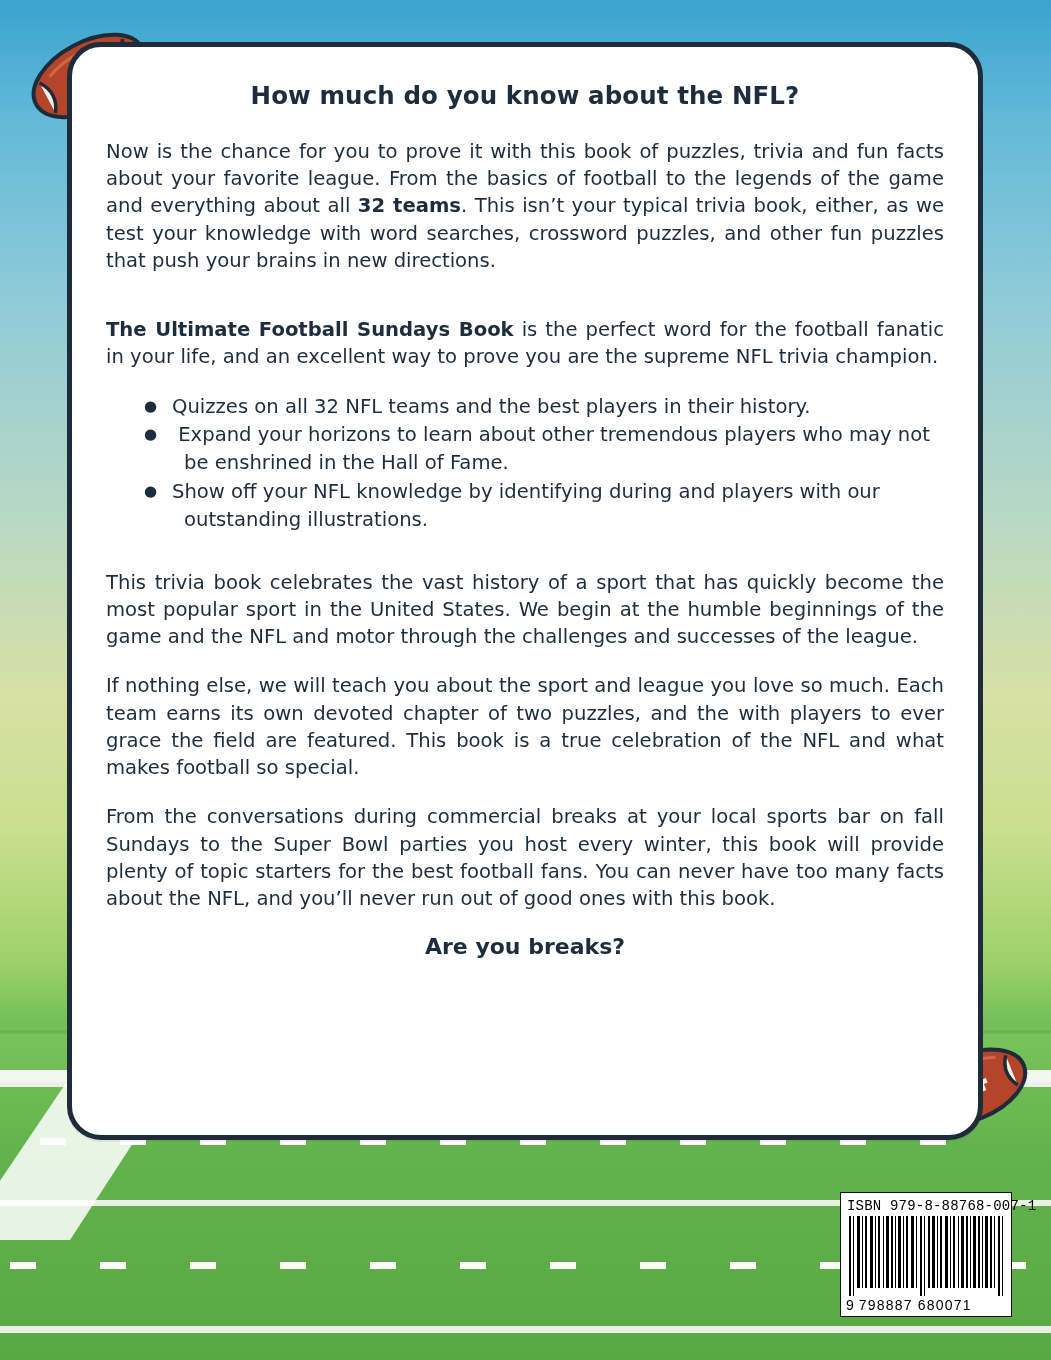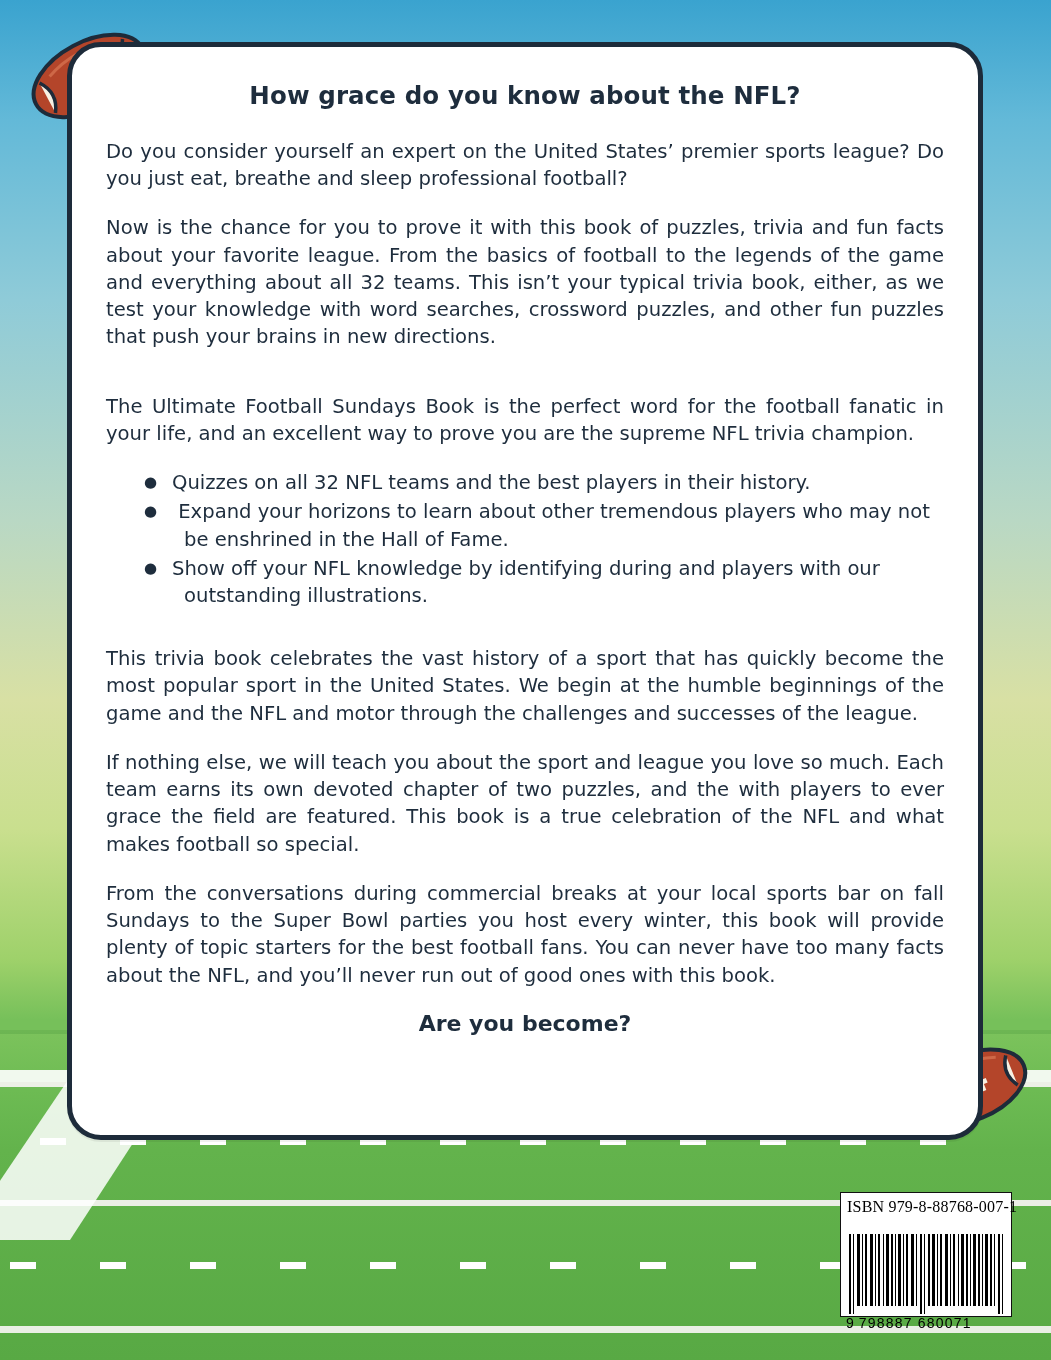--- a/index.html
+++ b/index.html
@@ -101,21 +101,21 @@
   }
   p.body {
     font-size: 19.6px;
     line-height: 1.39;
     color: #1e2d3d;
     margin: 0 0 22px 0;
     text-align: justify;
     text-justify: inter-word;
     font-family: "DejaVu Sans", sans-serif;
   }
-  p.body b { font-weight: normal; }
+  p.body b { font-weight: bold; }
   .spacer-lg { height: 20px; }
 
   ul.bullets {
     margin: 12px 0 0 0;
     padding: 0 0 0 58px;
     list-style: none;
   }
   ul.bullets li {
     font-size: 19.6px;
     line-height: 1.42;
@@ -154,25 +154,25 @@
     left: 840px;
     top: 1192px;
     width: 172px;
     height: 125px;
     background: #ffffff;
     border: 1px solid #111;
     box-sizing: border-box;
     padding: 4px 5px 2px 5px;
   }
   .isbn-text {
-    font-family: Liberation Serif, serif;
-    font-size: 16px;
+    font-family: Liberation Mono, monospace;
+    font-size: 14px;
     color: #000;
     letter-spacing: 0.2px;
-    margin: 1px 0 18px 1px;
+    margin: 1px 0 2px 1px;
     white-space: nowrap;
   }
   .bars {
     display: block;
     width: 162px;
     height: 80px;
   }
   .barnum {
     font-family: "Liberation Sans", sans-serif;
     font-size: 14px;
@@ -258,23 +258,22 @@
         <line x1="66" y1="43" x2="66" y2="61" stroke="#f7f1e3" stroke-width="4"></line>
         <line x1="77" y1="43" x2="77" y2="61" stroke="#f7f1e3" stroke-width="4"></line>
         <path d="M30 34 Q65 21 100 34" stroke="#d4714f" stroke-width="3" fill="none" opacity="0.8"></path>
       </g>
     </svg>
   </div>
 
   <div class="card">
     <div class="card-inner">
 
-      <h1 class="title">How grace do you know about the NFL?</h1>
-
-      <p class="body">Do you consider yourself an expert on the United States’ premier sports league? Do you just eat, breathe and sleep professional football?</p>
+      <h1 class="title">How much do you know about the NFL?</h1>
+
 
       <p class="body">
         <span>Now is the chance for you to prove it with this book of puzzles, trivia and fun facts about your favorite league. From the basics of football to the legends of the game and everything about all </span><b>32 teams</b><span>. This isn’t your typical trivia book, either, as we test your knowledge with word searches, crossword puzzles, and other fun puzzles that push your brains in new directions.</span>
       </p>
 
       <div class="spacer-lg"></div>
 
       <p class="body">
         <b>The Ultimate Football Sundays Book</b><span> is the perfect word for the football fanatic in your life, and an excellent way to prove you are the supreme NFL trivia champion.</span>
       </p>
@@ -292,21 +291,21 @@
       </ul>
 
       <div class="spacer-lg" style="height:34px;"></div>
 
       <p class="body">This trivia book celebrates the vast history of a sport that has quickly become the most popular sport in the United States. We begin at the humble beginnings of the game and the NFL and motor through the challenges and successes of the league.</p>
 
       <p class="body">If nothing else, we will teach you about the sport and league you love so much. Each team earns its own devoted chapter of two puzzles, and the with players to ever grace the field are featured. This book is a true celebration of the NFL and what makes football so special.</p>
 
       <p class="body">From the conversations during commercial breaks at your local sports bar on fall Sundays to the Super Bowl parties you host every winter, this book will provide plenty of topic starters for the best football fans. You can never have too many facts about the NFL, and you’ll never run out of good ones with this book.</p>
 
-      <p class="ready">Are you become?</p>
+      <p class="ready">Are you breaks?</p>
 
     </div>
   </div>
 
   <div class="barcode-box">
     <div class="isbn-text">ISBN 979-8-88768-007-1</div>
     <svg class="bars" viewBox="0 0 162 80" preserveAspectRatio="none">
       <rect x="0" y="0" width="162" height="80" fill="#ffffff"></rect>
       <g fill="#000000">
         <rect x="3" y="0" width="2" height="80"></rect>

